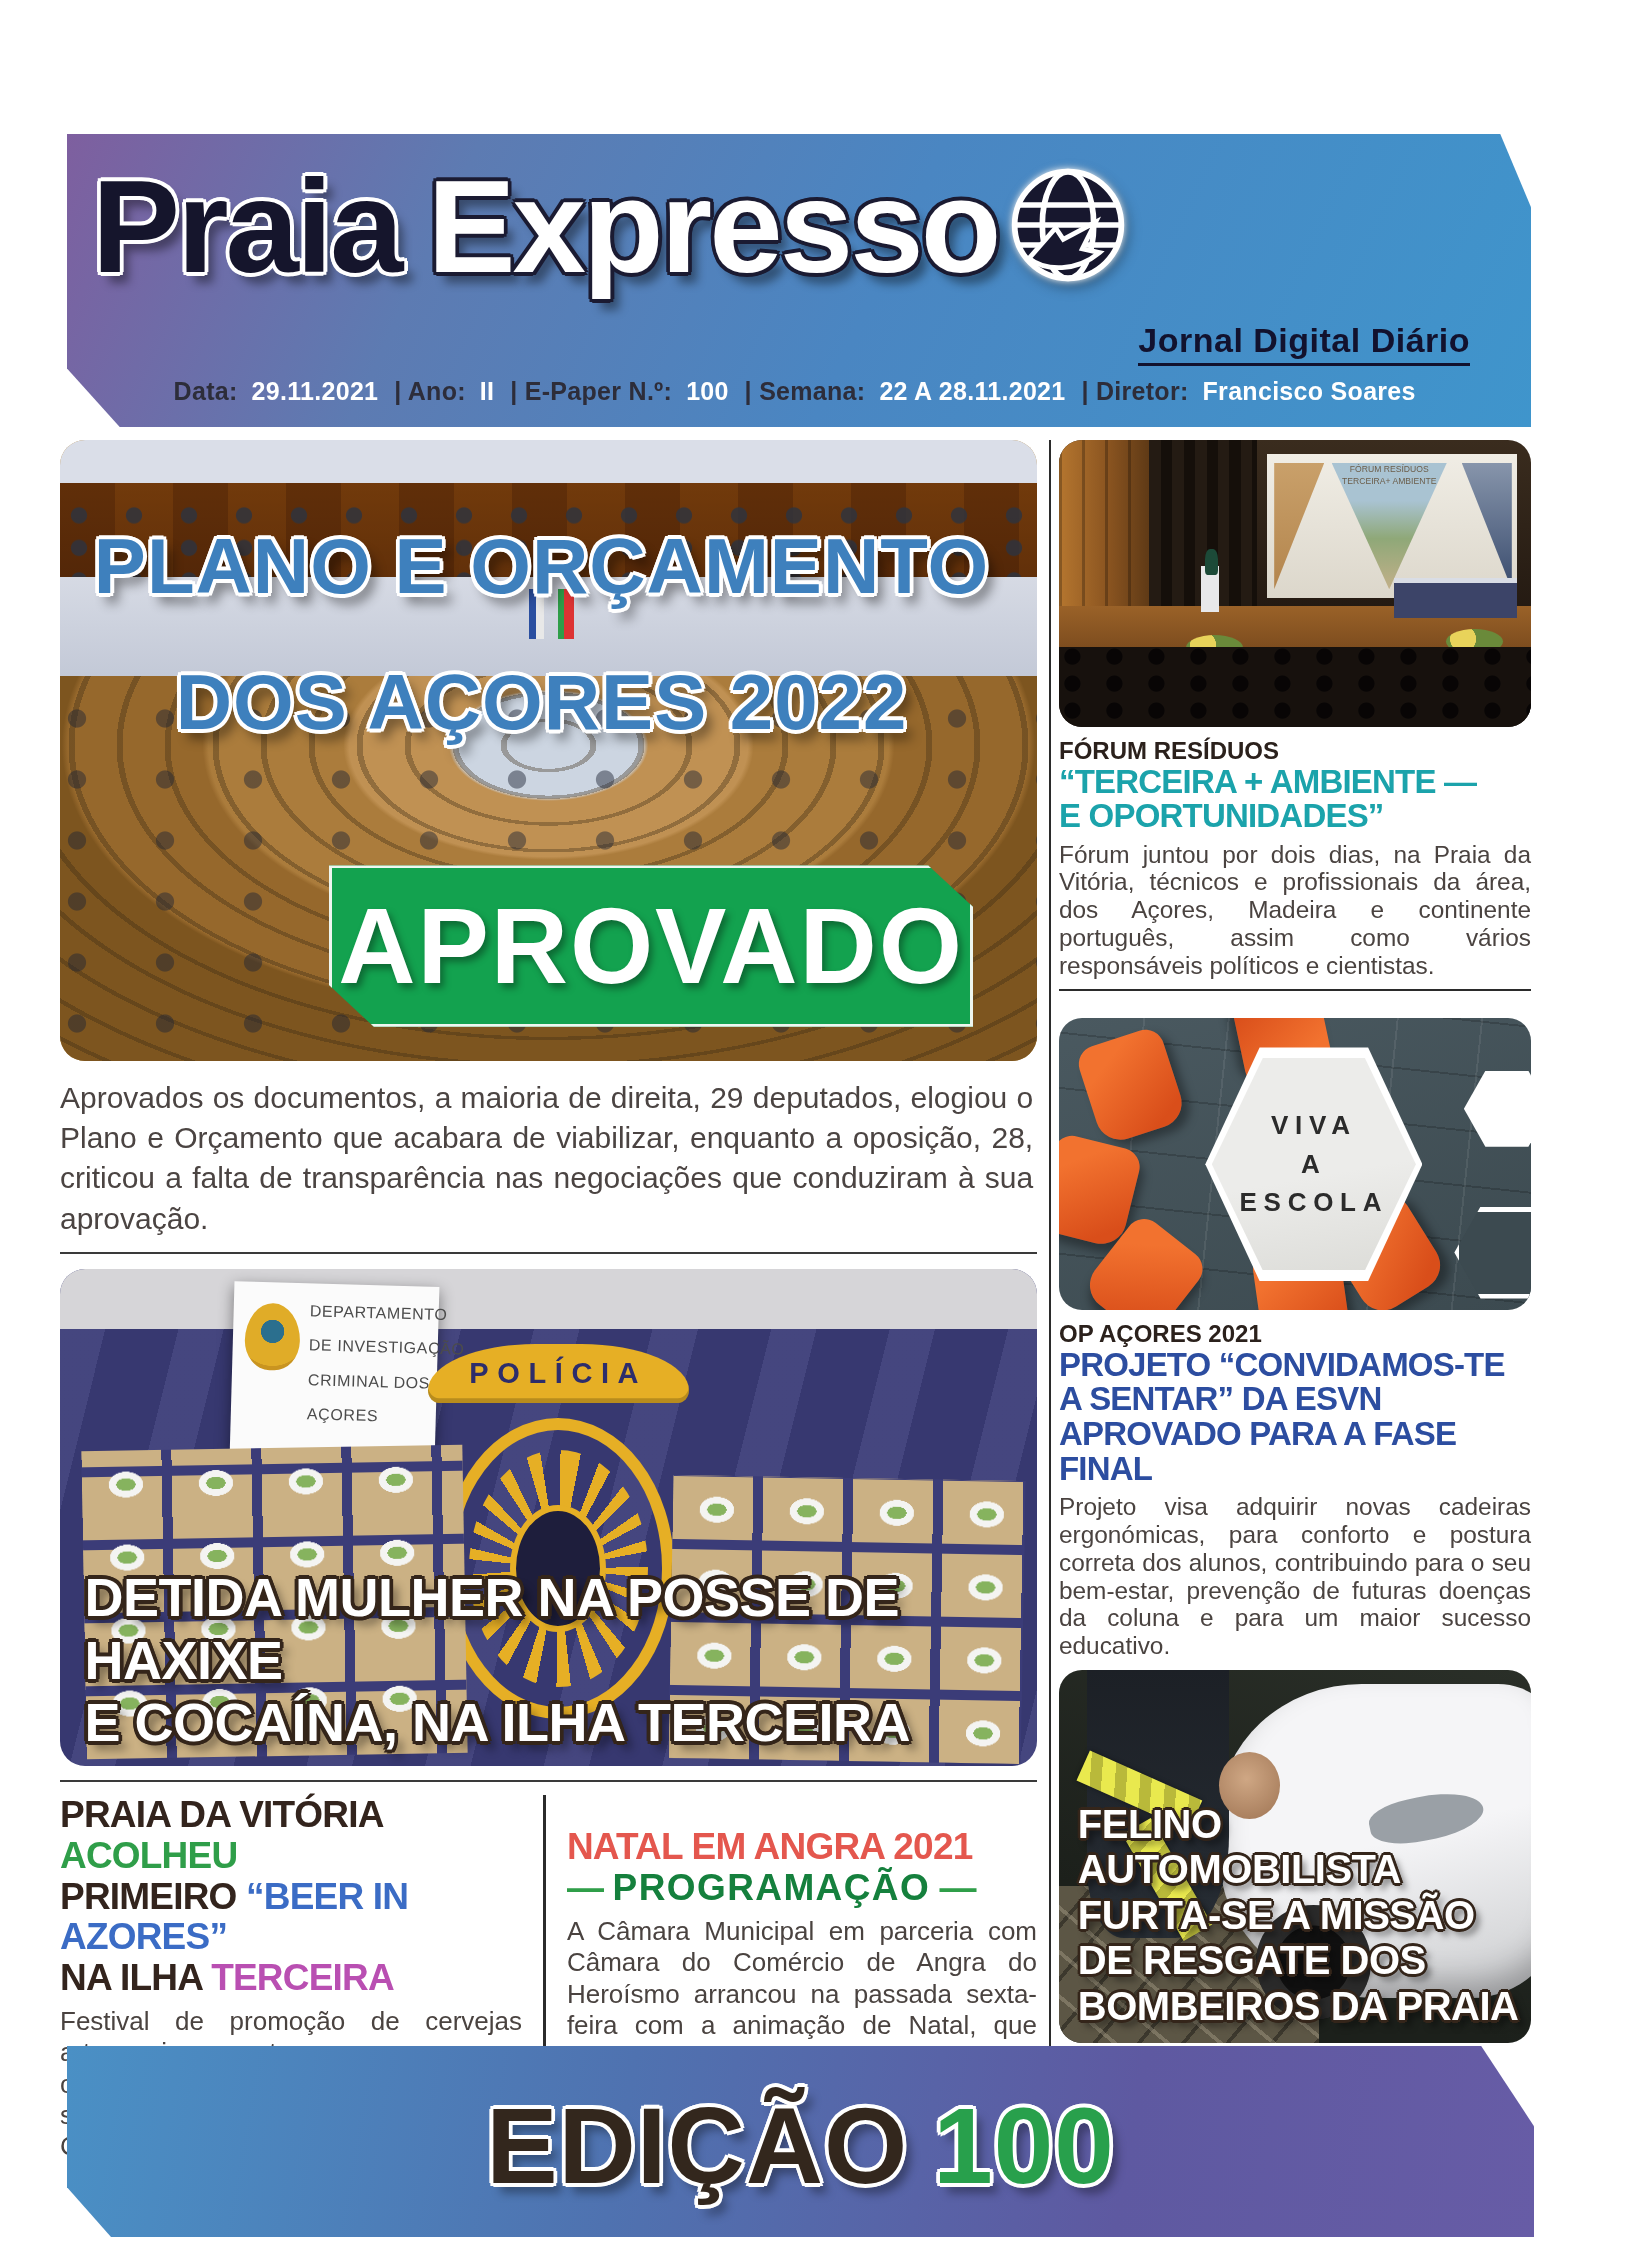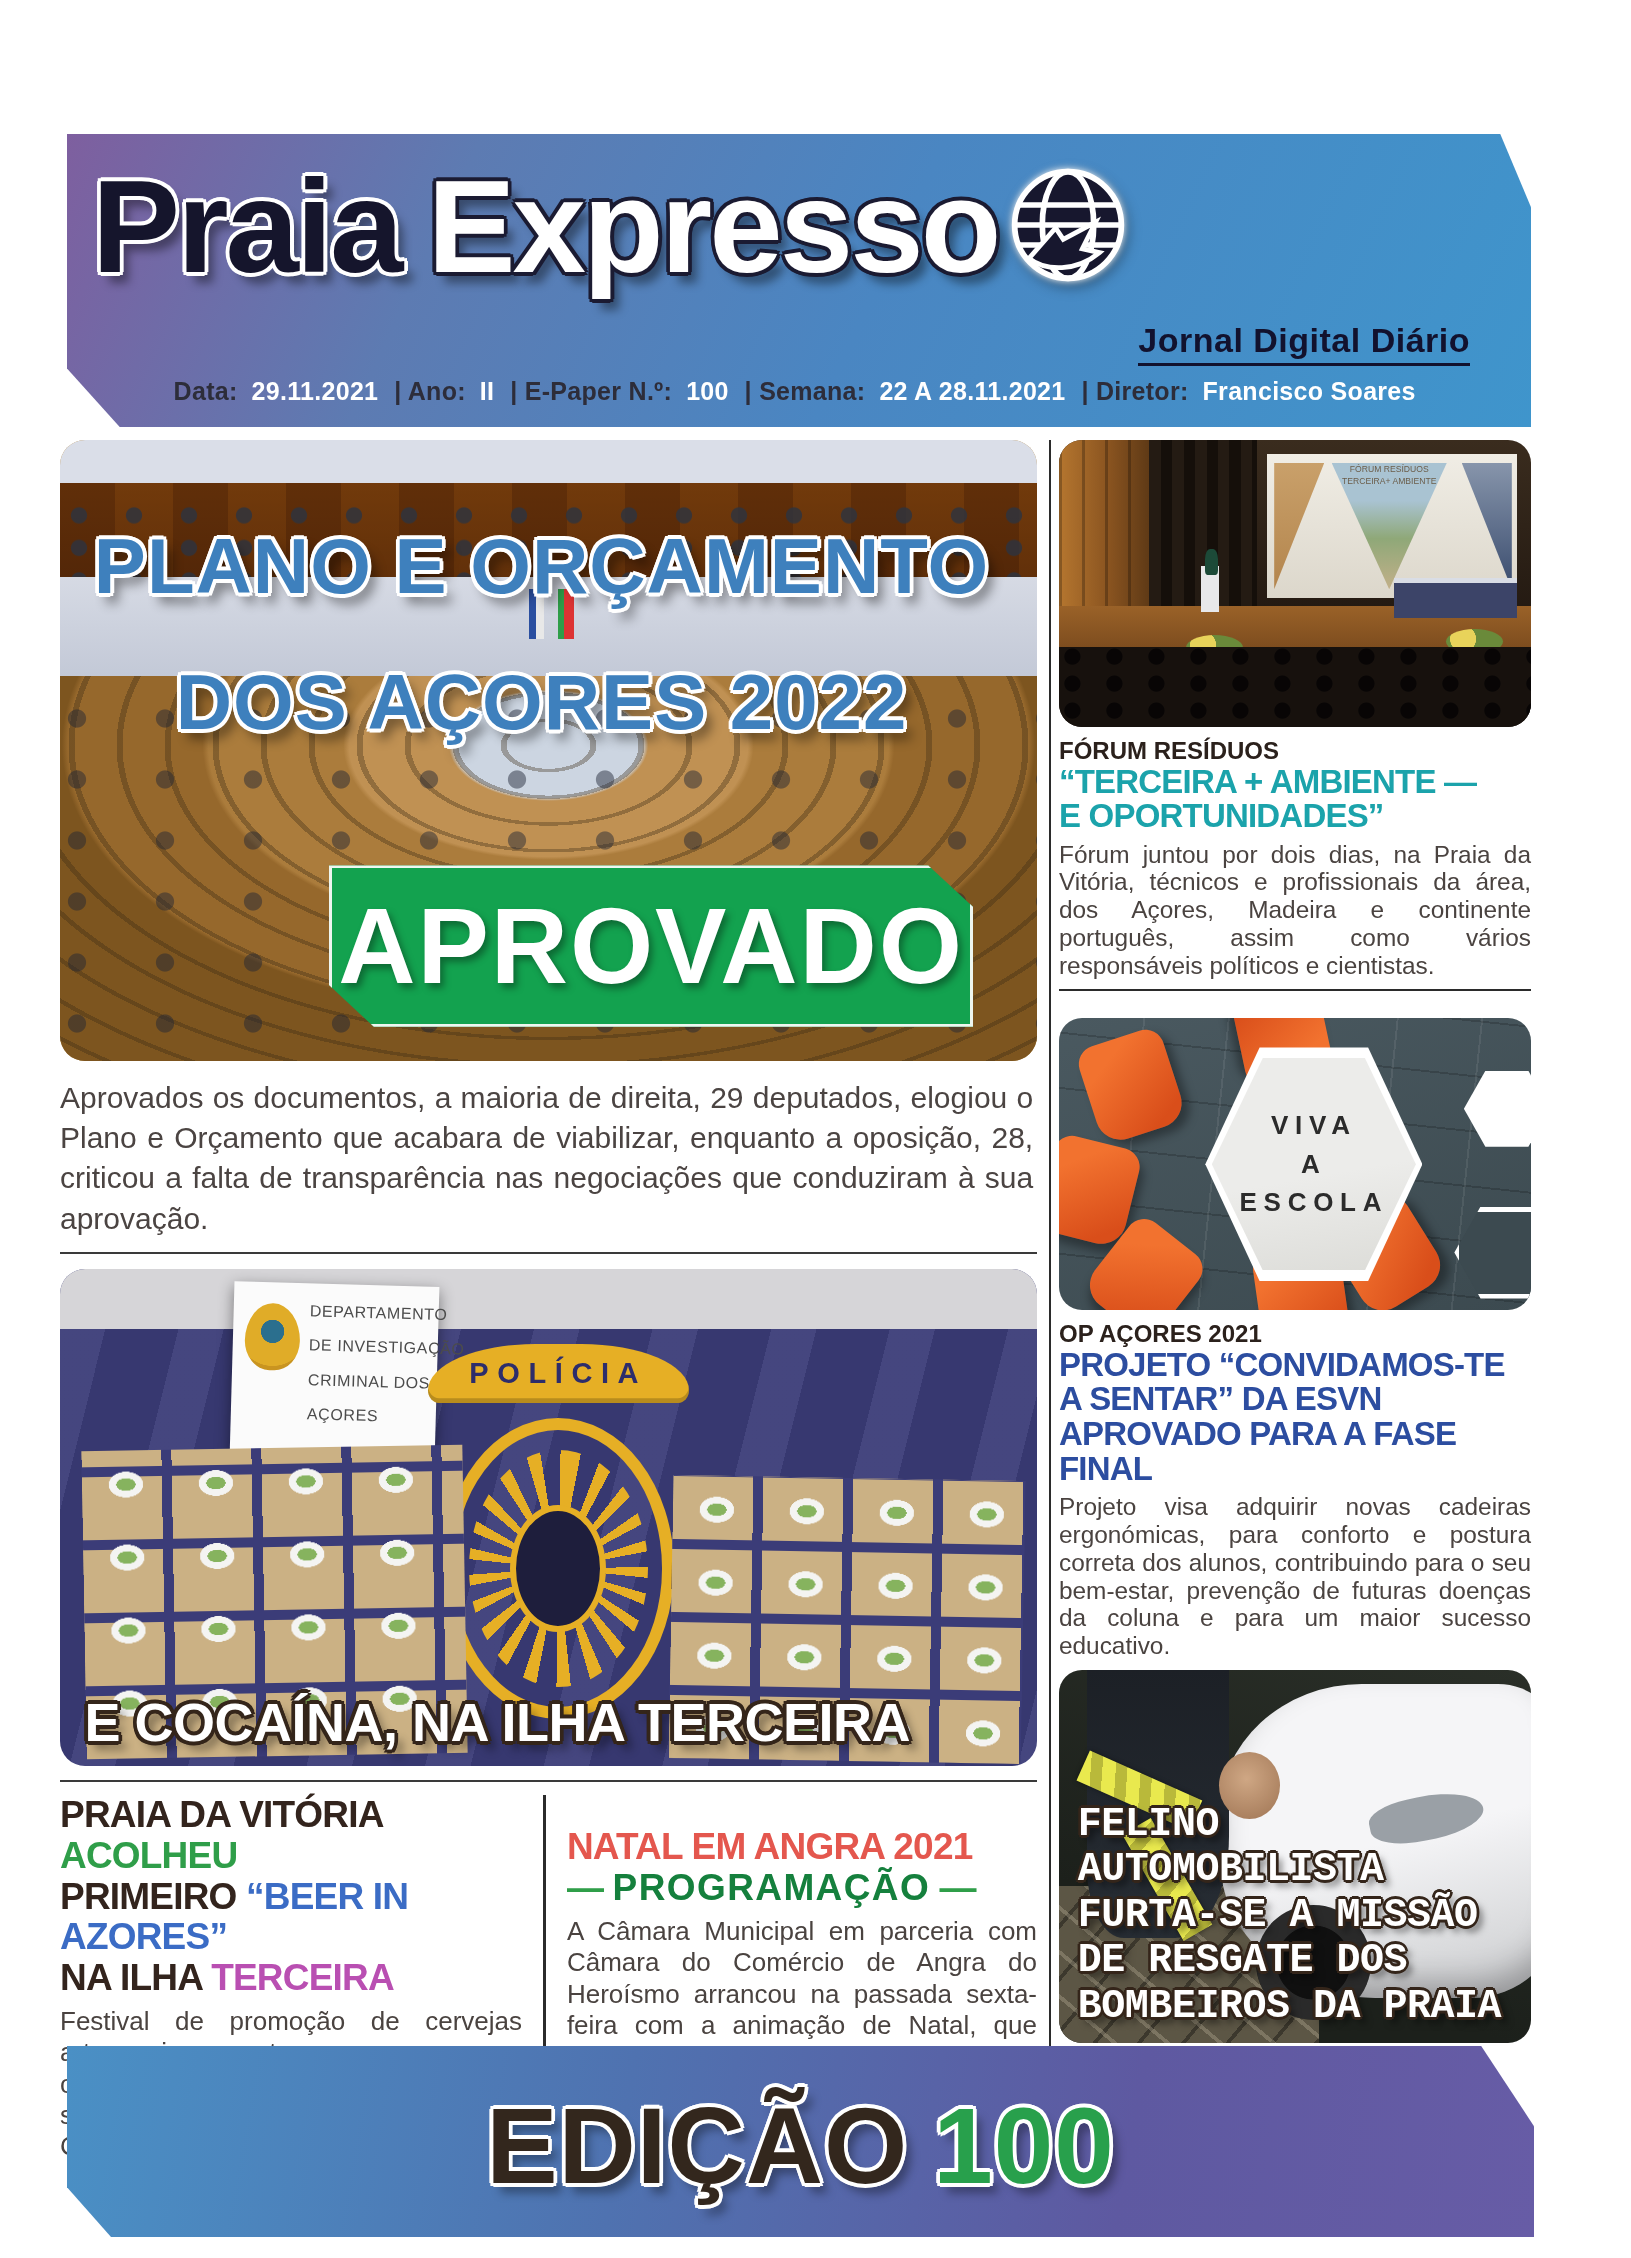--- a/index.html
+++ b/index.html
@@ -202,21 +202,21 @@
     background:linear-gradient(#1c2026,#272d34); border-radius:0 0 38% 26%; }
   .r3-stripe { position:absolute; width:26%; height:32.5px;
     background:repeating-linear-gradient(70deg,#e9e94e 0 13.4px,#b9b93a 13.4px 25px);
     box-shadow:0 0 5.7px rgba(0,0,0,.4); }
   .r3-head { position:absolute; left:34%; top:22%; width:61px; height:67px;
     background:radial-gradient(circle at 45% 40%, #cfa784, #a87e5d 80%); border-radius:50%; }
   .r3-headline { position:absolute; left:4%; bottom:3.5%; font-size:40px; font-weight:900;
     letter-spacing:-0.5px; line-height:1.14; color:#fff;
     text-shadow:2.9px 0 0 #34251a,-2.9px 0 0 #34251a,0 2.9px 0 #34251a,0 -2.9px 0 #34251a,
       1.9px 1.9px 0 #34251a,-1.9px -1.9px 0 #34251a,1.9px -1.9px 0 #34251a,-1.9px 1.9px 0 #34251a,
-      5.7px 5.7px 7.6px rgba(0,0,0,.5);font-family:Liberation Mono, monospace; }
+      5.7px 5.7px 7.6px rgba(0,0,0,.5); }
 
   
   .footer { position:absolute; left:67px; top:2046px; width:1467px; height:191px;
     background:linear-gradient(100deg,#4a90c5 0%,#4f72b0 38%,#5e59a1 72%,#675ca6 100%);
     clip-path:polygon(0 0,96.4% 0,100% 42%,100% 100%,3% 100%,0 74%);
     display:flex; align-items:center; justify-content:center; }
   .edition { font-size:107px; font-weight:900; letter-spacing:1px; color:#33271d;
     text-shadow:3.8px 0 0 #fff,-3.8px 0 0 #fff,0 3.8px 0 #fff,0 -3.8px 0 #fff,
       2.9px 2.9px 0 #fff,-2.9px -2.9px 0 #fff,2.9px -2.9px 0 #fff,-2.9px 2.9px 0 #fff,
       7.6px 9.6px 9.6px rgba(0,0,0,.35);margin-top:8px; }
@@ -293,20 +293,21 @@
             <div>AÇORES</div>
           </div>
         </div>
         <div class="emblem">
           <div class="ribbon">POLÍCIA</div>
           <div class="crest"></div>
         </div>
         <div class="packs packs-left"></div>
         <div class="packs packs-right"></div>
         <div class="drug-headline">
+          <div>DETIDA MULHER NA POSSE DE HAXIXE</div>
           <div>E COCAÍNA, NA ILHA TERCEIRA</div>
         </div>
       </div>
 
       <hr class="rule">
 
       <div class="bottom-row">
         <div class="b-col1">
           <div class="b-head">
             <span class="hl-dark">PRAIA DA VITÓRIA </span><span class="hl-green">ACOLHEU</span><br>

